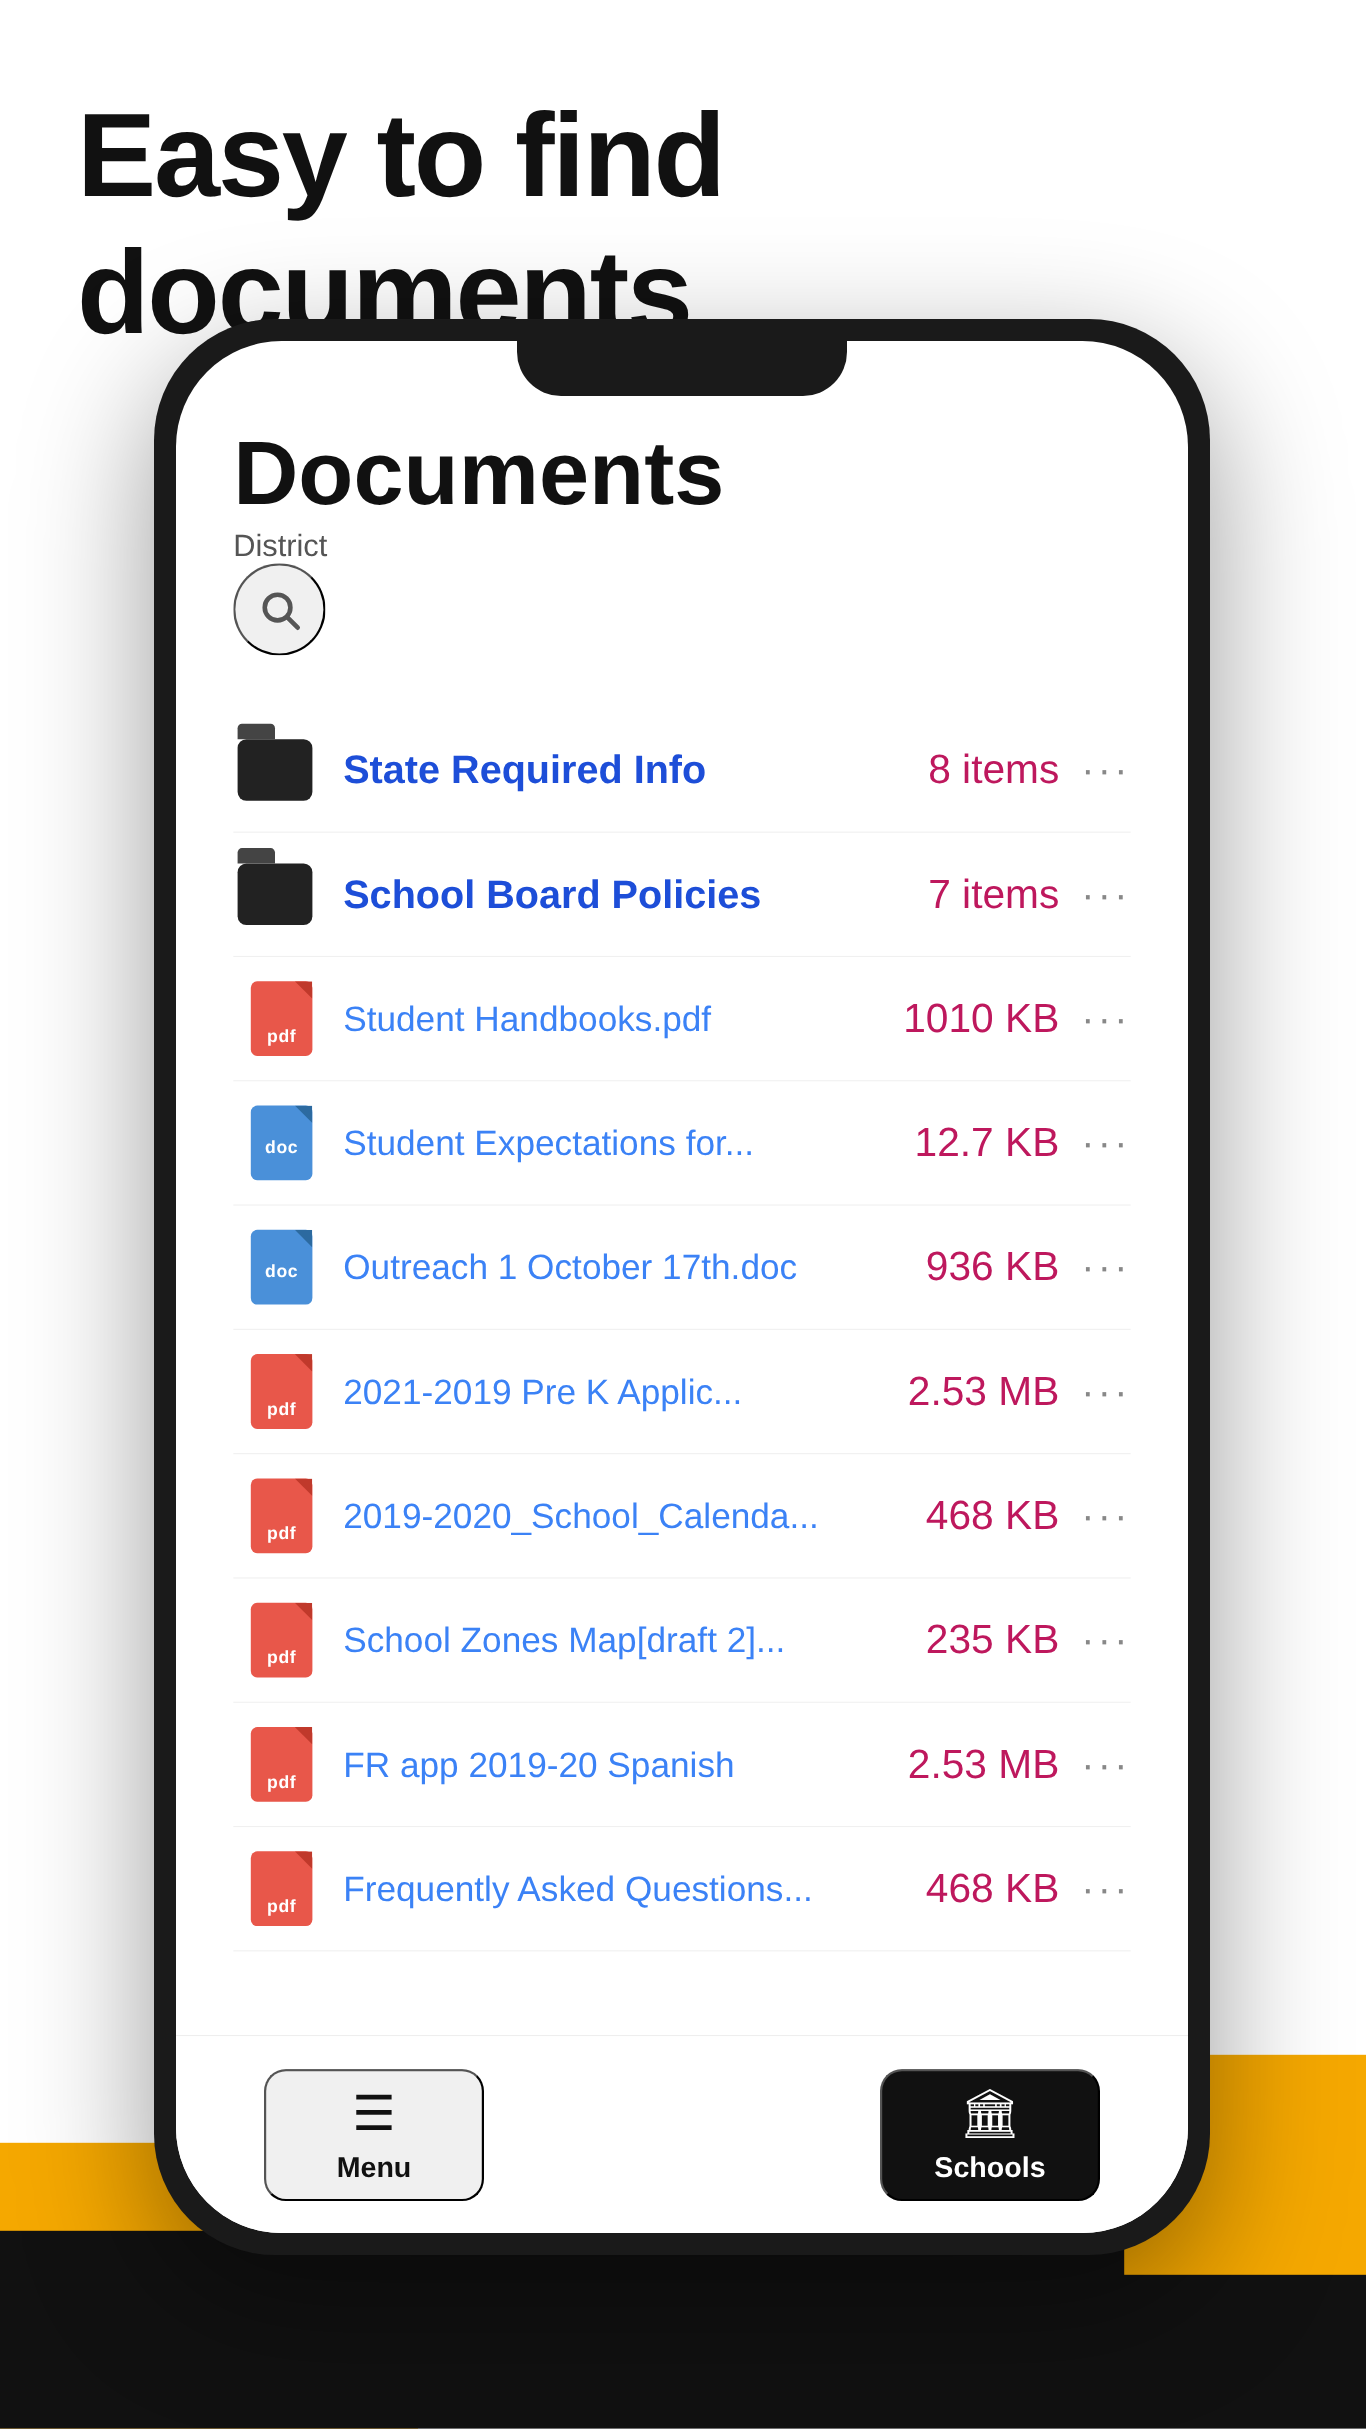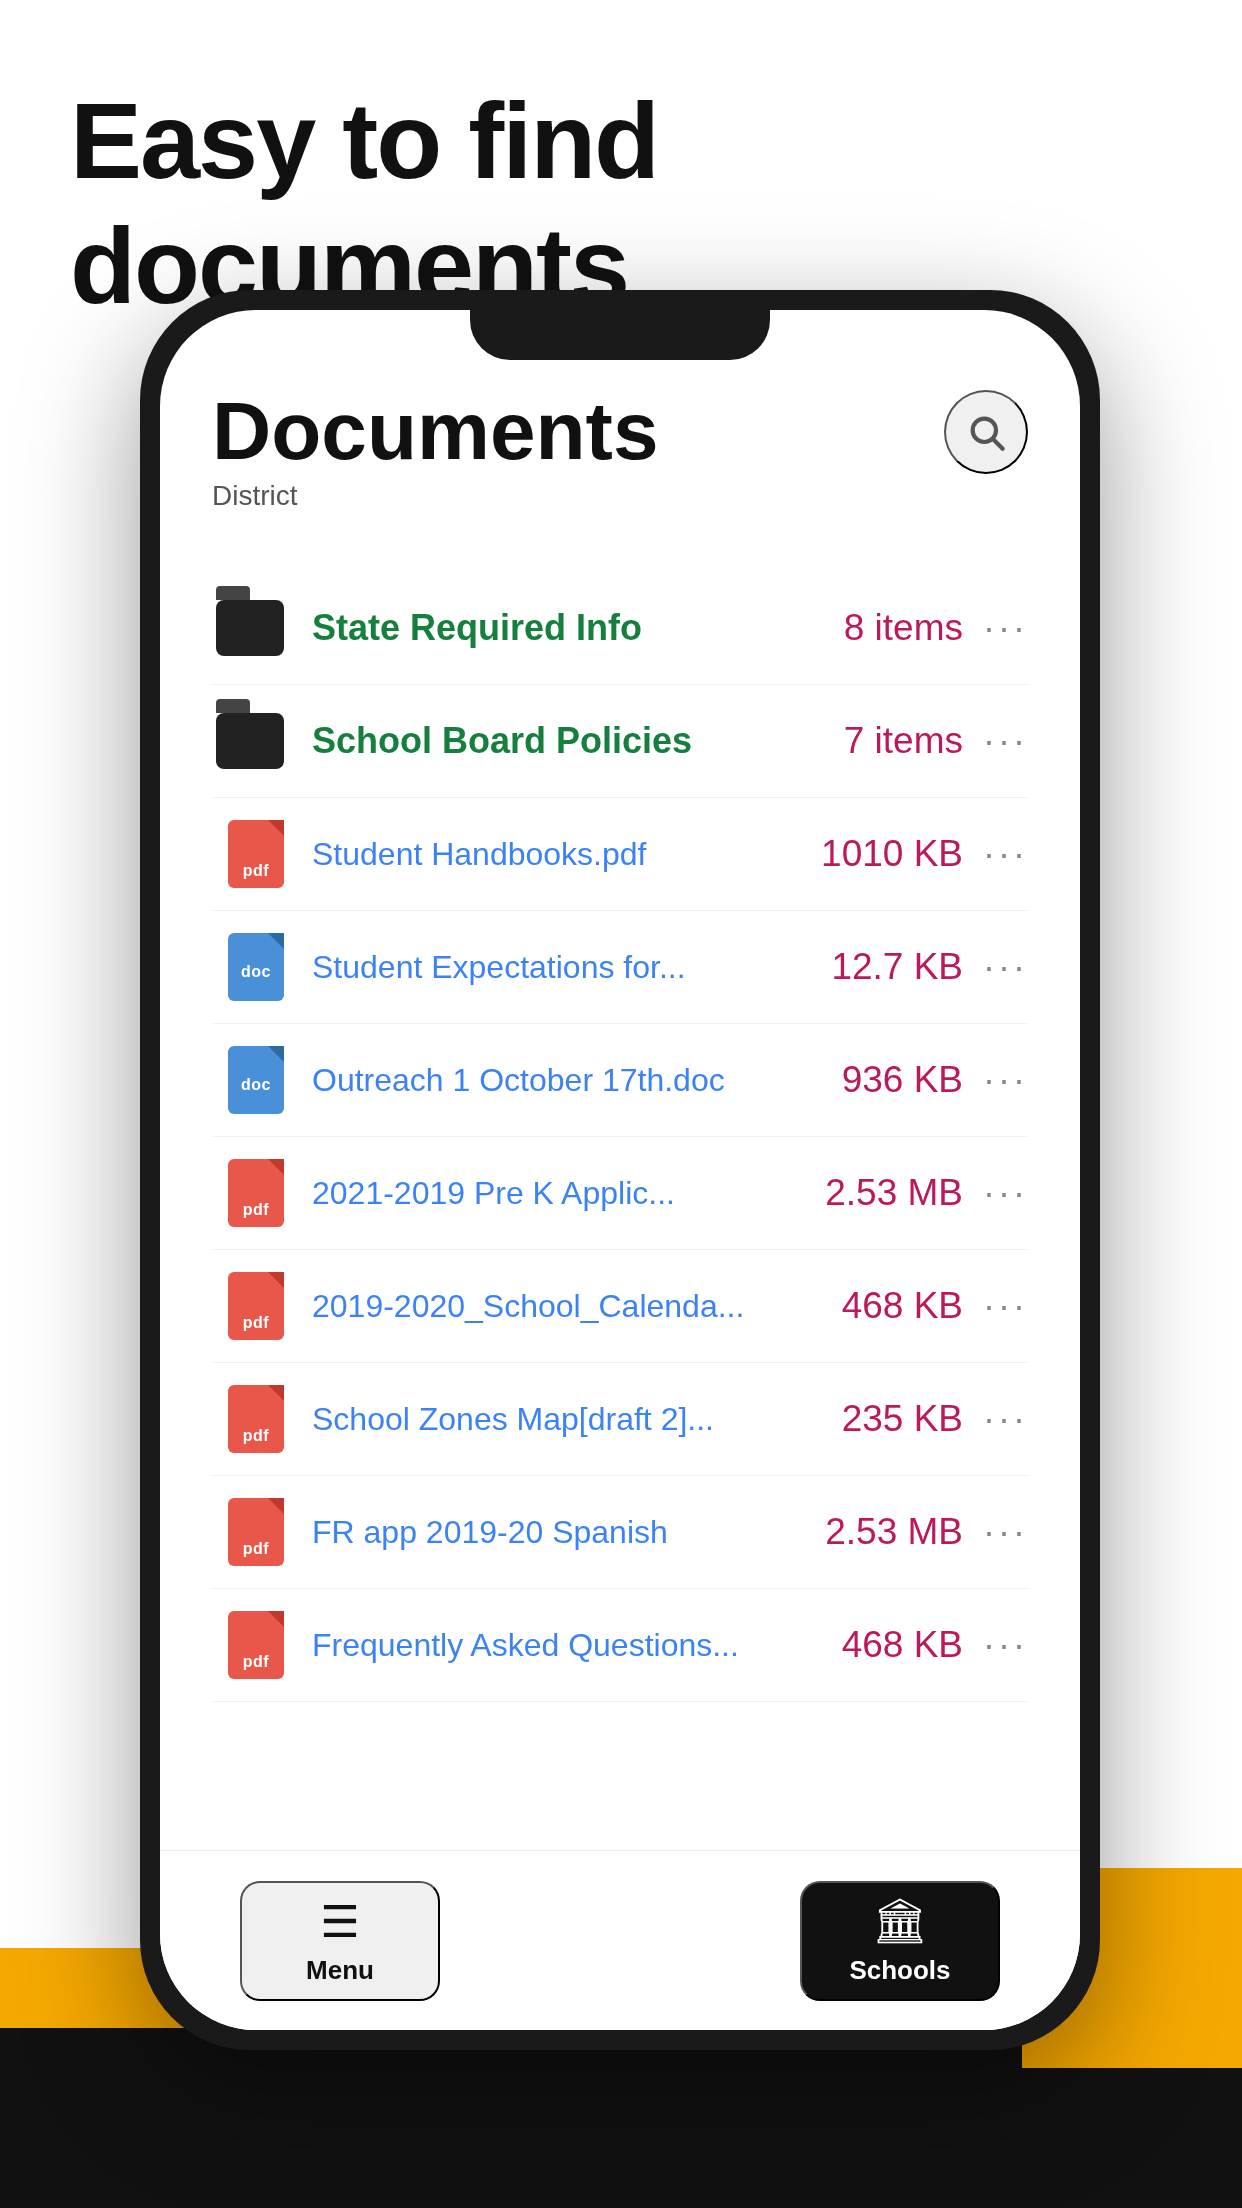--- a/index.html
+++ b/index.html
@@ -97,21 +97,22 @@
       flex-direction: column;
       padding: 80px 52px 0 52px;
       overflow: hidden;
     }
 
     
     .header {
       display: flex;
       justify-content: space-between;
       align-items: flex-start;
-      margin-bottom: 60px;
+      margin-bottom: 48px;
+      flex-direction: column;
     }
 
     .header-left .doc-title {
       font-size: 82px;
       font-weight: 800;
       color: #111;
       line-height: 1;
     }
 
     .header-left .doc-subtitle {
@@ -243,21 +244,21 @@
       font-size: 32px;
       color: #3b82f6;
       white-space: nowrap;
       overflow: hidden;
       text-overflow: ellipsis;
     }
 
     .folder-name {
       font-size: 36px;
       font-weight: 700;
-      color: #15803d;
+      color: #1d4ed8;
     }
 
     .file-size {
       font-size: 37px;
       color: #be185d;
       margin-left: 20px;
       flex-shrink: 0;
       min-width: 110px;
       text-align: right;
     }

